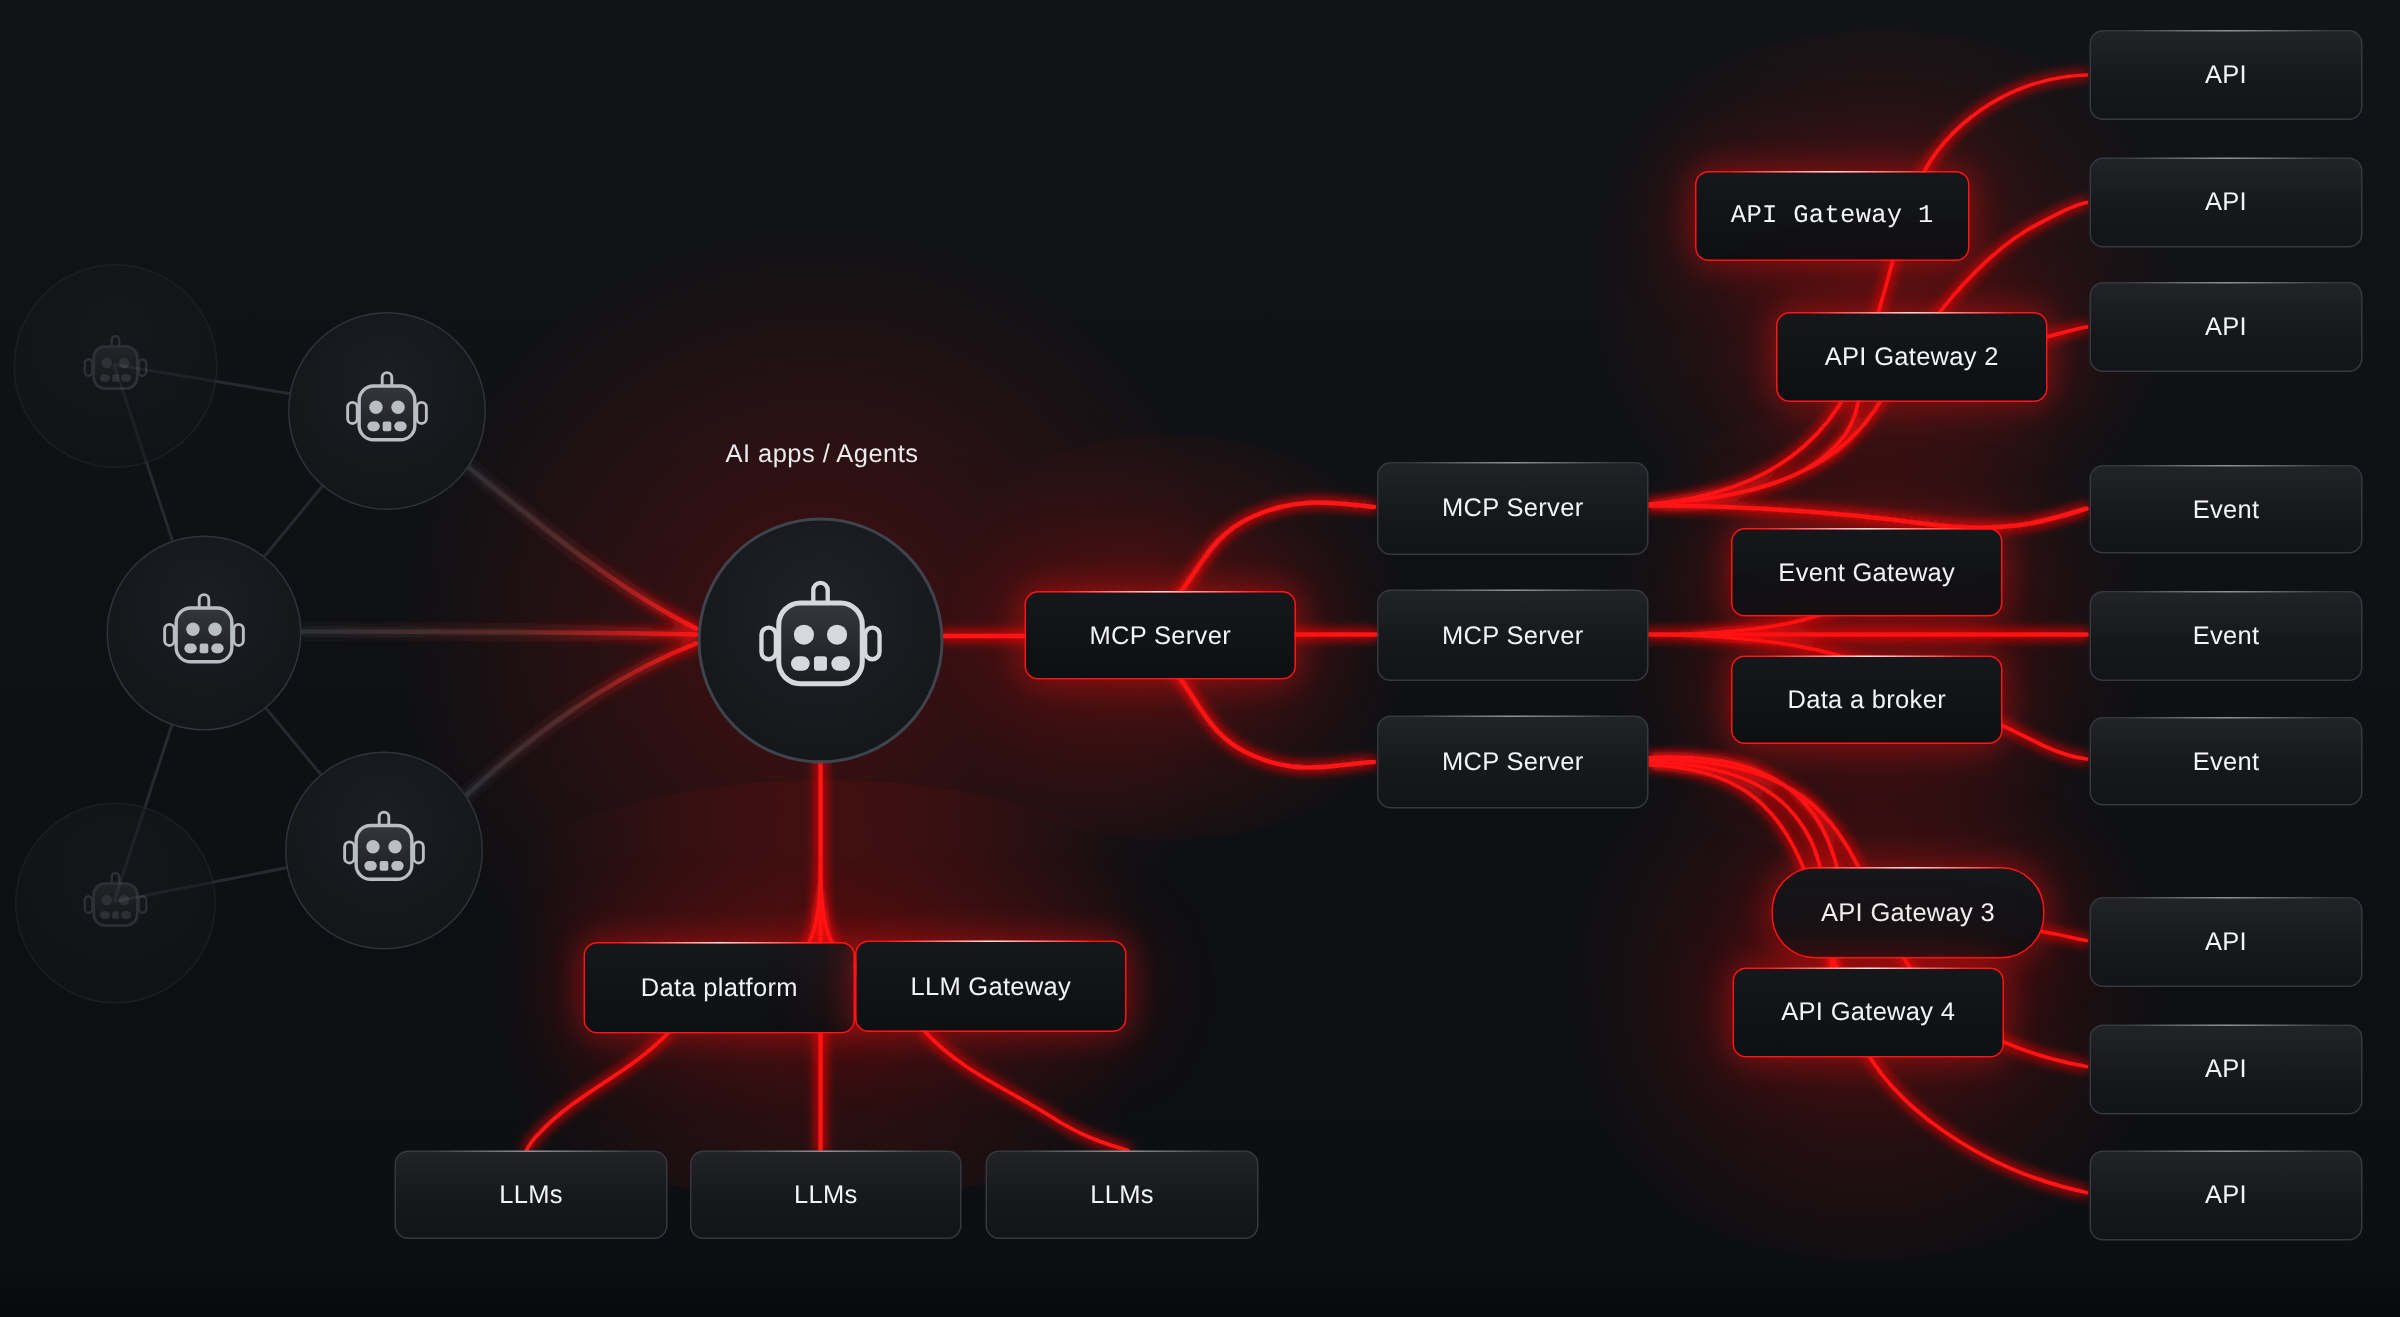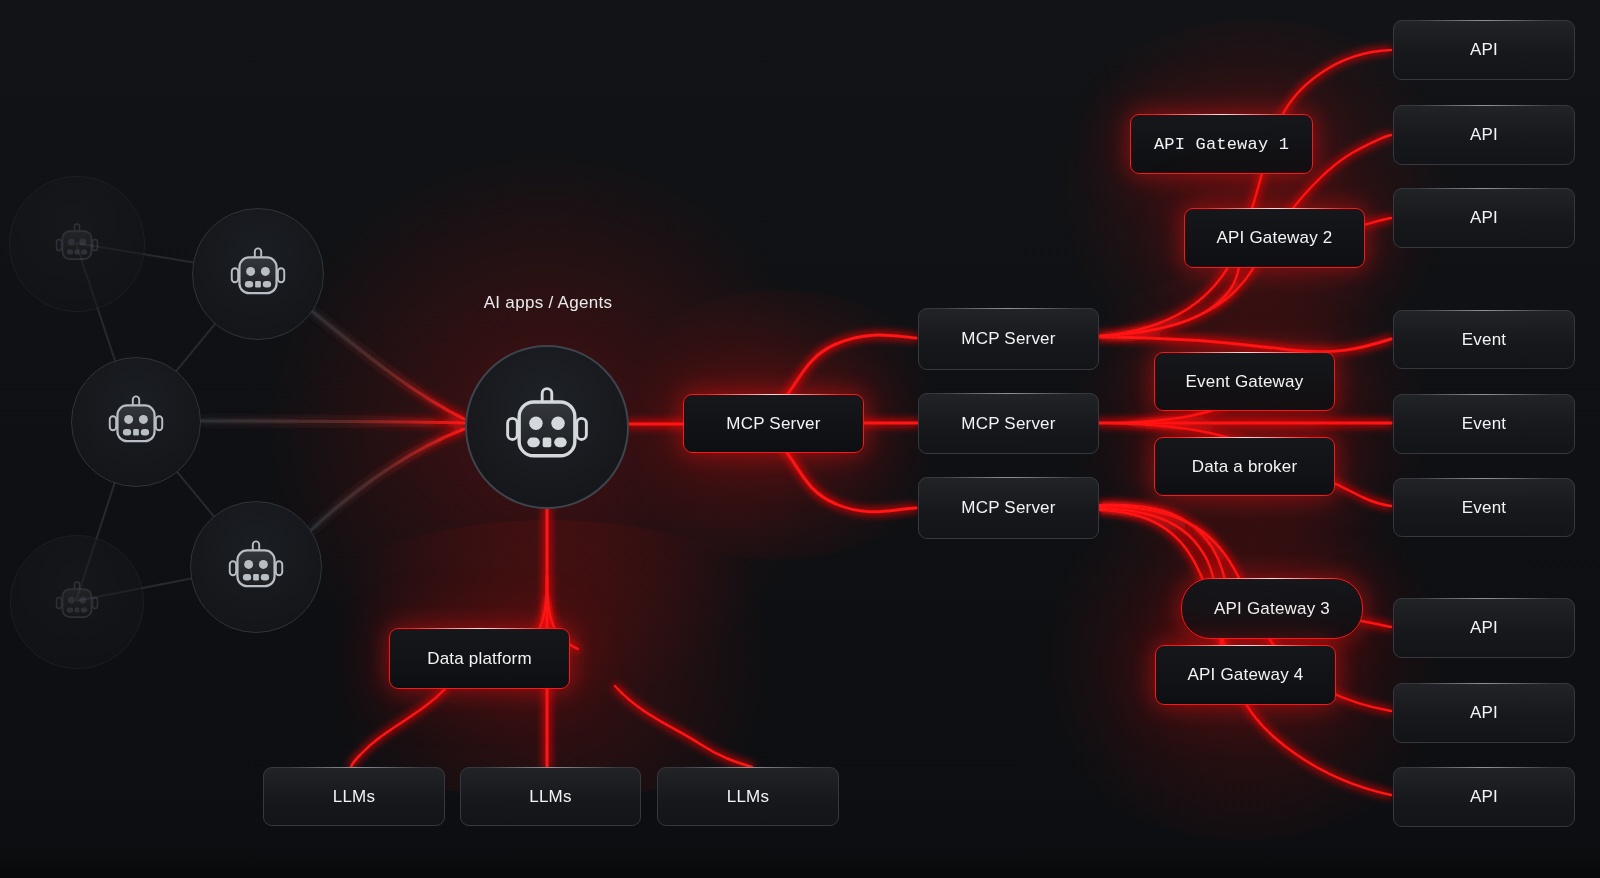--- a/index.html
+++ b/index.html
@@ -185,20 +185,24 @@
       <span>API Gateway 3</span>
     </div>
   <div class="node rbox" style="left:1127px;top:645px;width:179px;height:58px;margin-left:28px;">
       <span class="hl"></span>
       <span>API Gateway 4</span>
     </div>
   <div class="node rbox" style="left:353px;top:628px;width:179px;height:59px;margin-left:36px;">
       <span class="hl"></span>
       <span>Data platform</span>
     </div>
+  <div class="node rbox" style="left:570px;top:627px;width:179px;height:59px;">
+      <span class="hl"></span>
+      <span>LLM Gateway</span>
+    </div>
 
   <div class="node dbox" style="left:918px;top:308px;width:179px;height:60px;">
       <span class="hl"></span>
       <span>MCP Server</span>
     </div>
   <div class="node dbox" style="left:918px;top:393px;width:179px;height:59px;">
       <span class="hl"></span>
       <span>MCP Server</span>
     </div>
   <div class="node dbox" style="left:918px;top:477px;width:179px;height:60px;">

